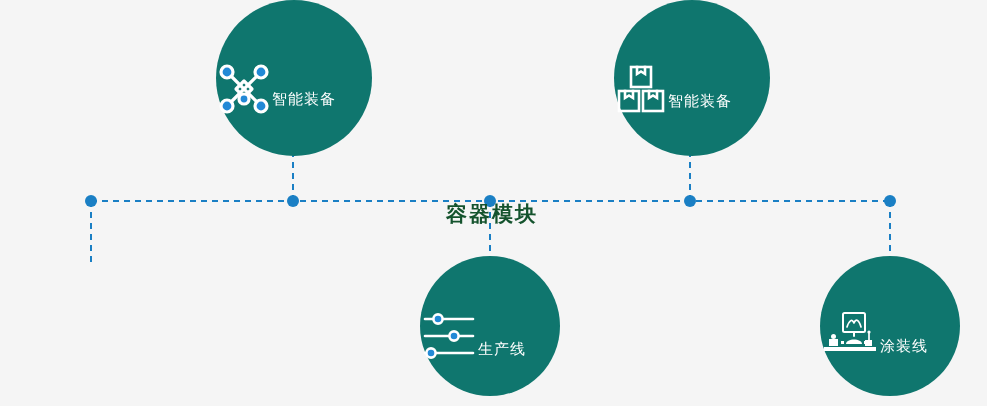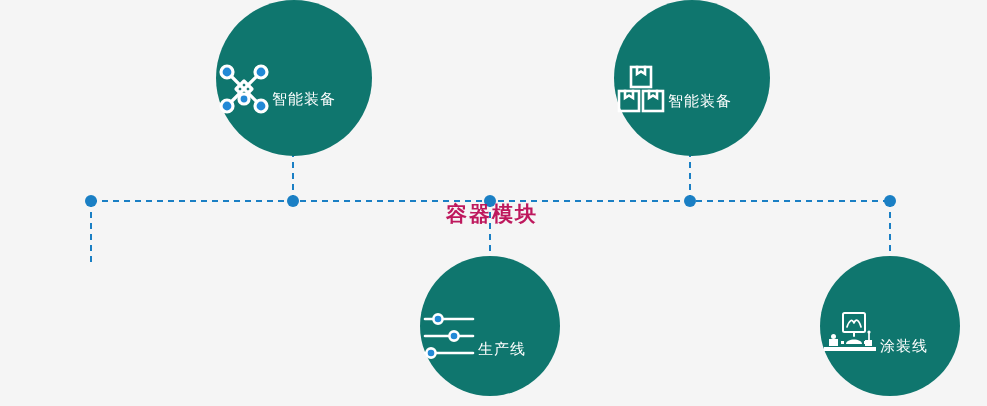--- a/index.html
+++ b/index.html
@@ -27,21 +27,21 @@
     height: 406px;
   }
   .watermark {
     position: absolute;
     left: 432px;
     top: 200px;
     width: 120px;
     text-align: center;
     font-size: 21px;
     letter-spacing: 2px;
-    color: #be185d;
+    color: #14532d;
     font-weight: 700;
     user-select: none;
     pointer-events: none;
     white-space: nowrap;
   }
   .node-circle {
     position: absolute;
     border-radius: 50%;
     background: #0f766e;
     display: flex;

